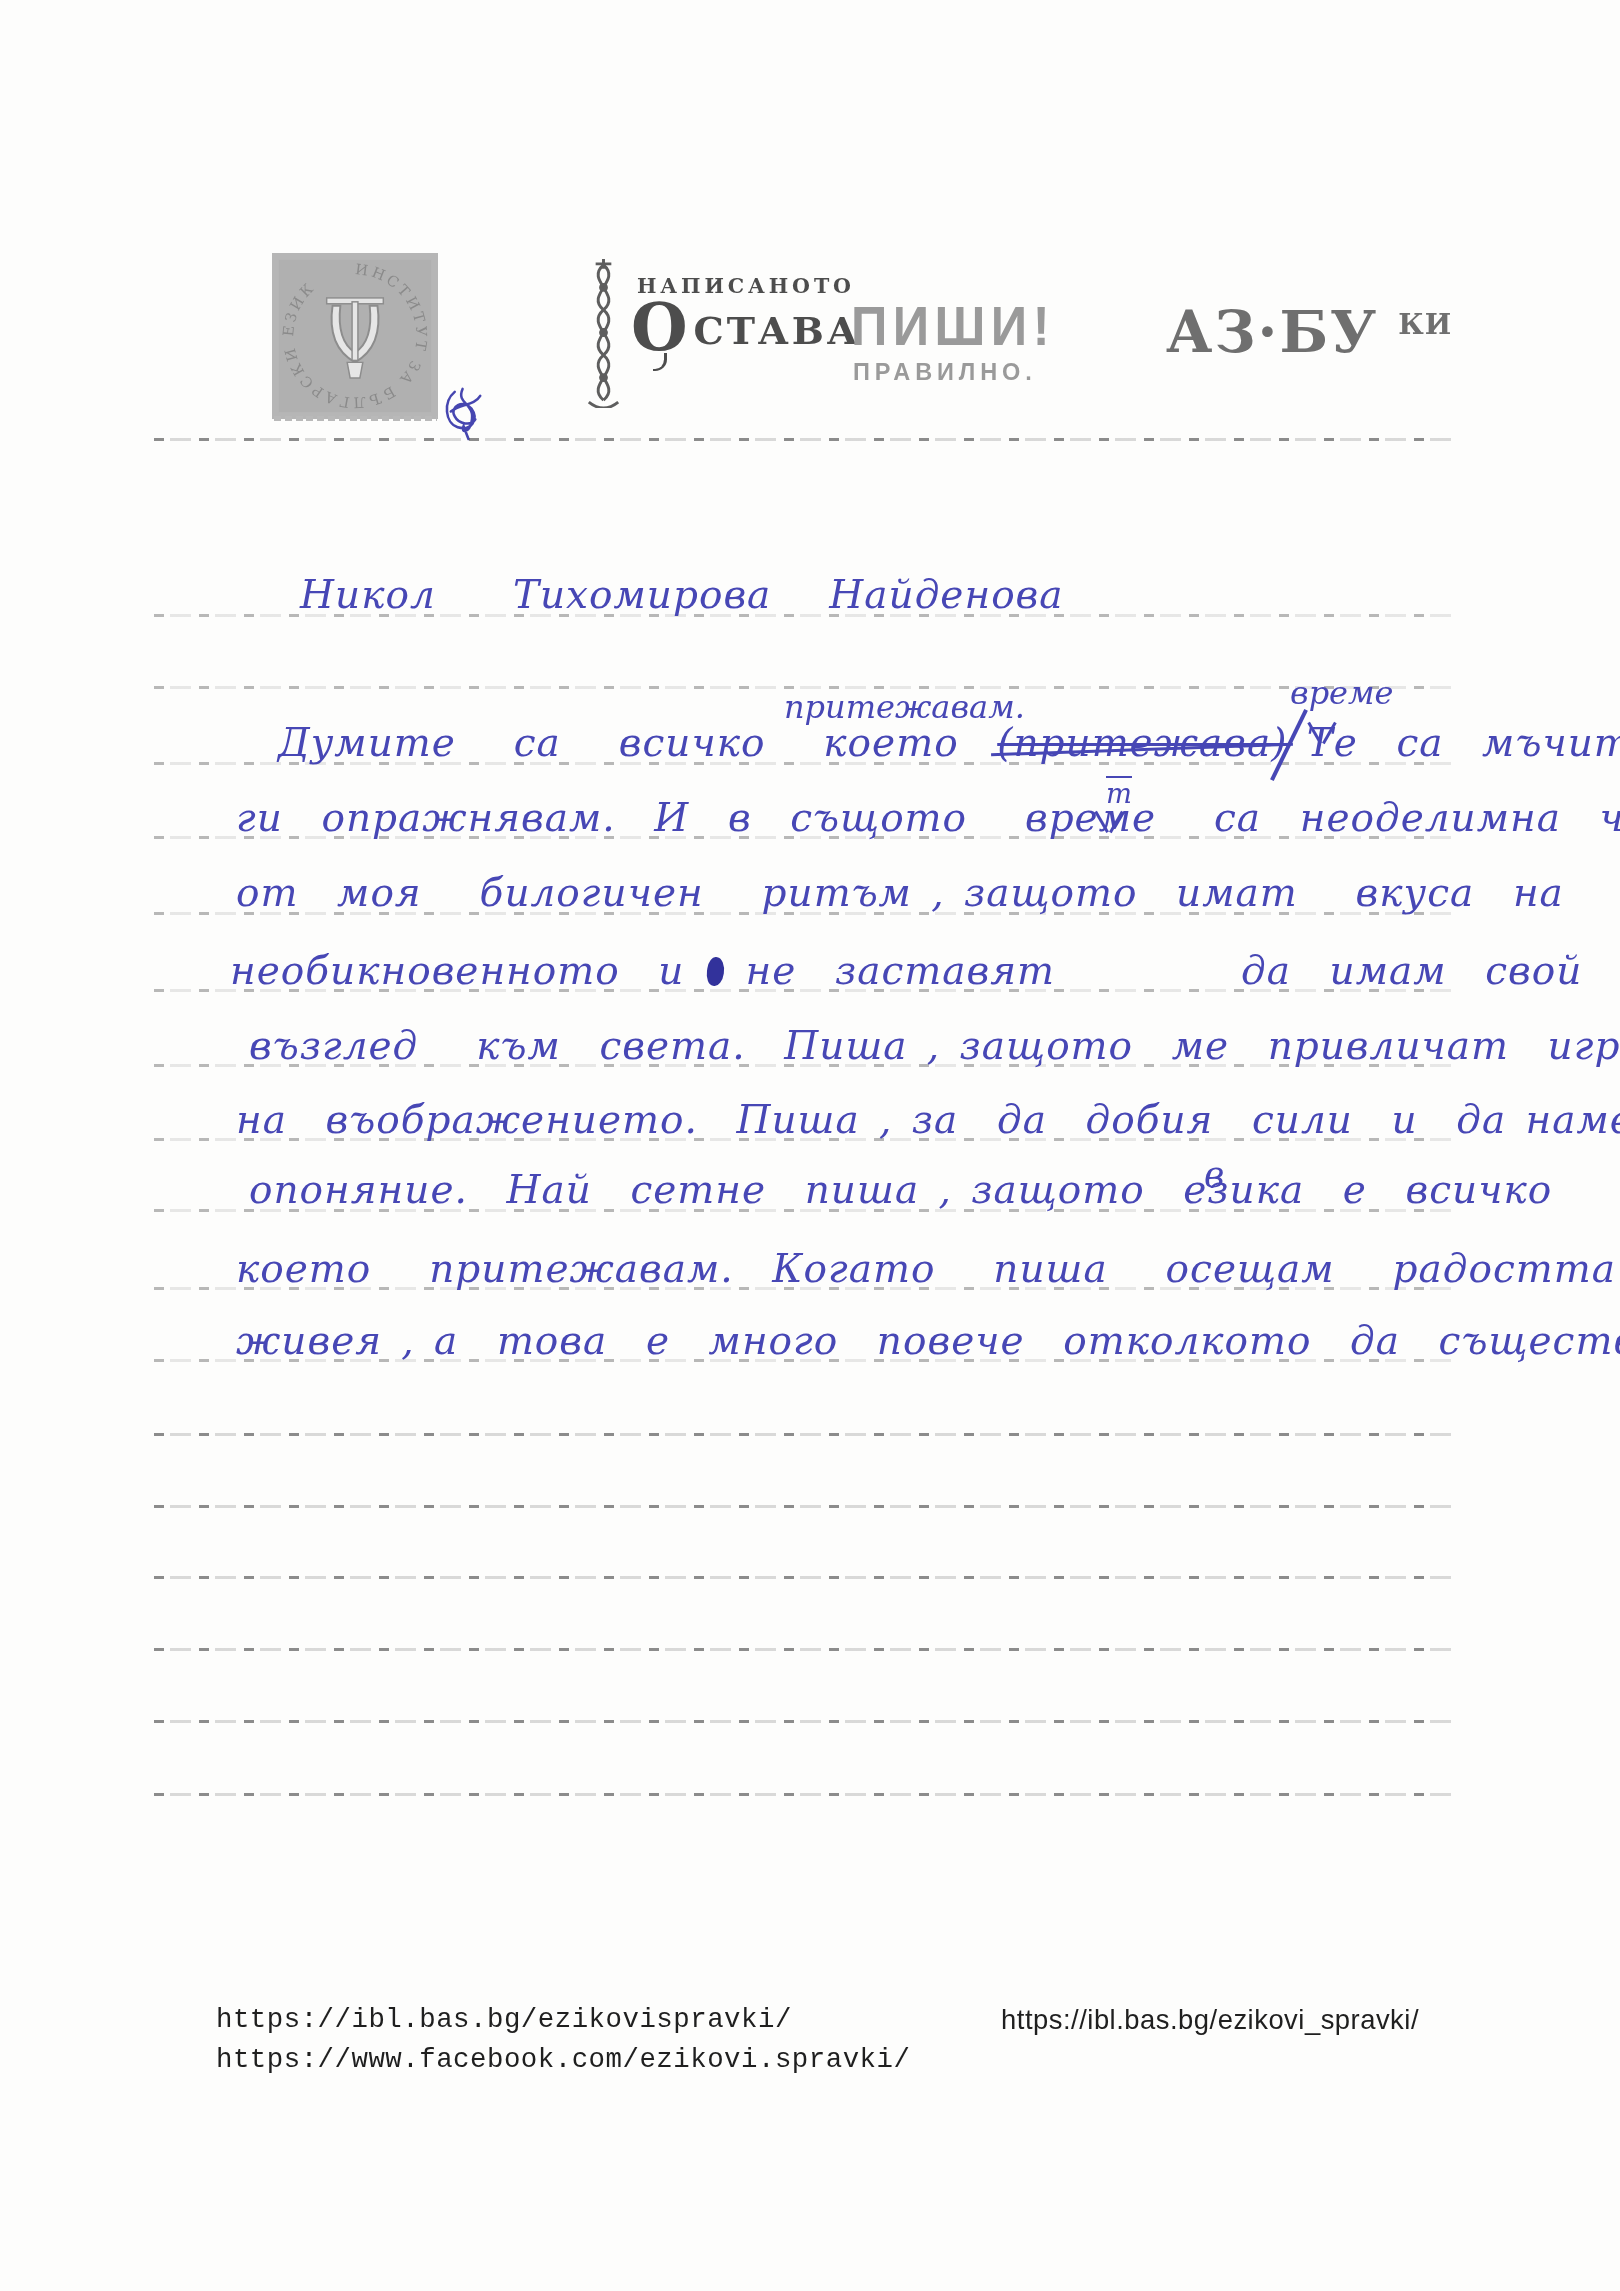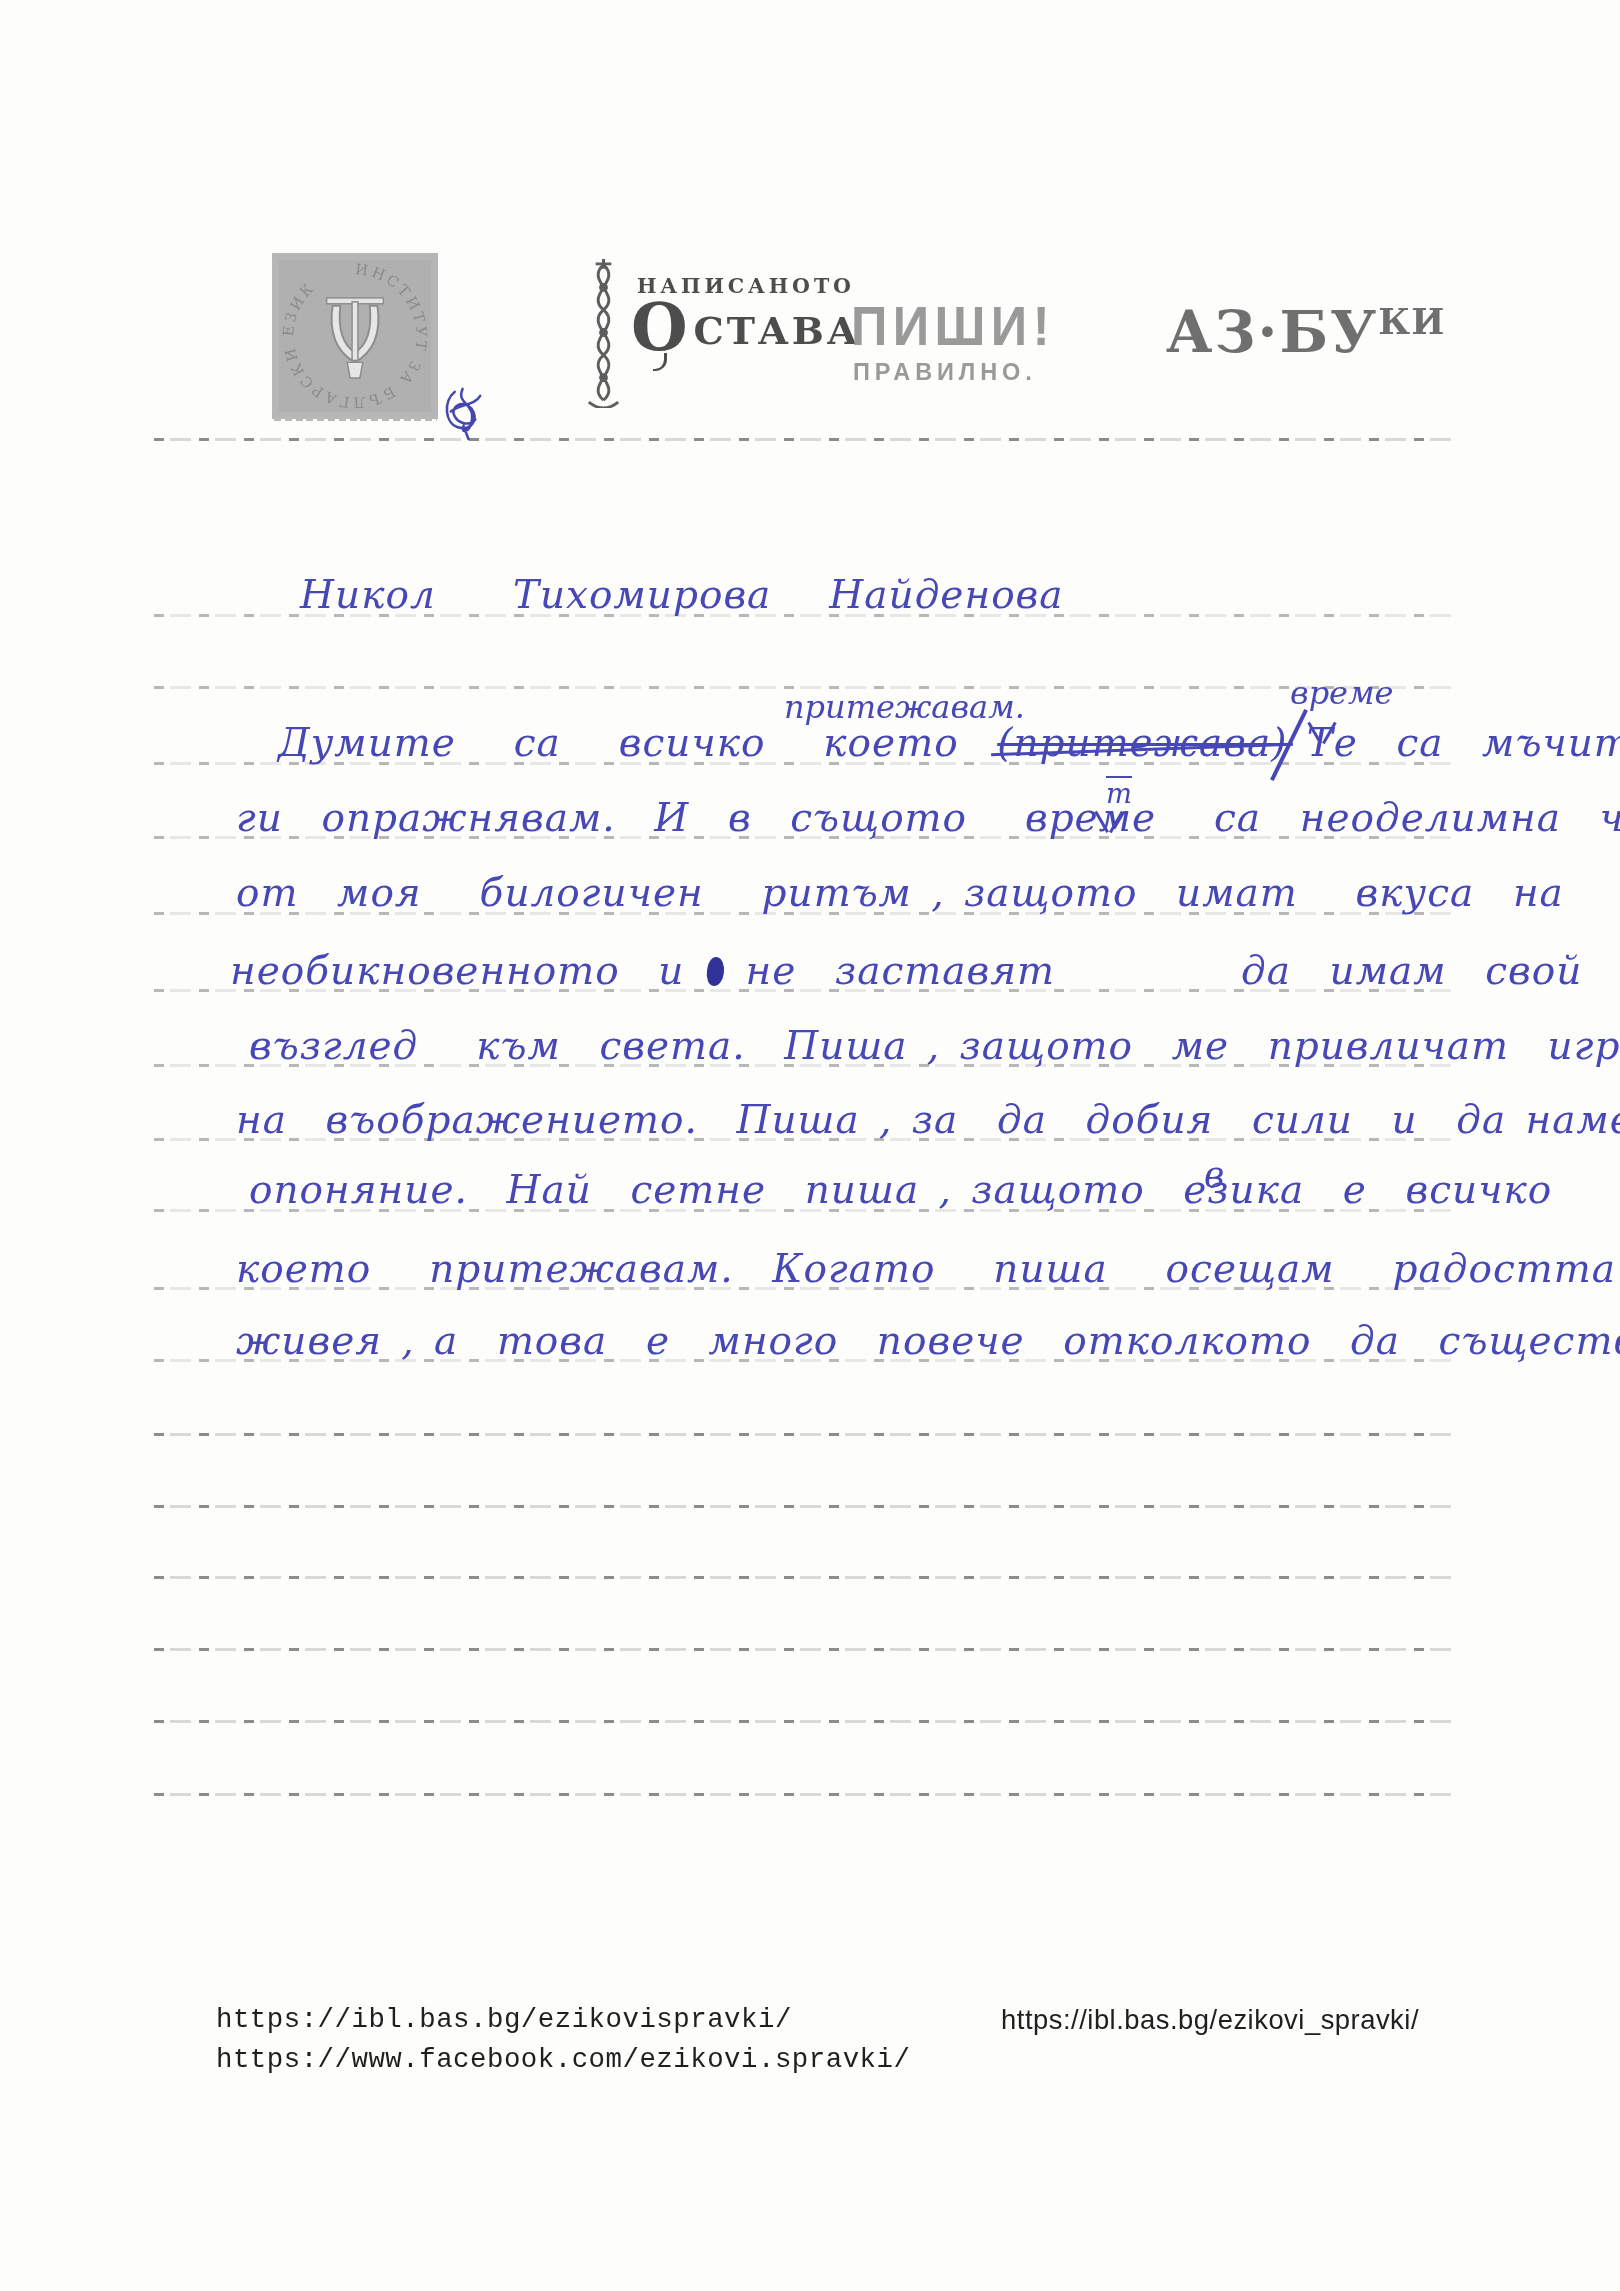--- a/index.html
+++ b/index.html
@@ -29,21 +29,21 @@
     letter-spacing:2.9px; color:#4d4d4d; margin:15.7px 0 0 5.9px;}
   .campaign-slogan{position:absolute; left:851px; top:294px;
     font-family:"Liberation Sans",sans-serif; font-weight:bold; font-size:55px;
     letter-spacing:5.9px; color:#9a9a9a; transform:scaleX(.92); transform-origin:left top;}
   .campaign-slogan2{position:absolute; left:853px; top:359px;
     font-family:"Liberation Sans",sans-serif; font-weight:bold; font-size:23.5px;
     letter-spacing:4.9px; color:#9a9a9a;}
   .azbuki{position:absolute; left:1166px; top:298px; color:#6f6f6f;
     font-family:"DejaVu Serif",serif; font-weight:bold;}
   .azbuki .az-main{font-size:57px; letter-spacing:2px;}
-  .azbuki .az-small{font-size:35px; letter-spacing:1px; vertical-align:17.6px;}
+  .azbuki .az-small{font-size:28px; letter-spacing:1px; vertical-align:17.6px;margin-left:20px;}
   .scribble{position:absolute; left:441px; top:382px;}
 
   
   .rule{position:absolute; left:154px; width:1303px; height:2.9px;
     background:repeating-linear-gradient(90deg,
       rgba(60,60,60,.65) 0 9.8px, rgba(0,0,0,0) 9.8px 15.7px,
       rgba(120,120,120,.30) 15.7px 37px, rgba(0,0,0,0) 37px 45px);}
   .rule.light{opacity:.55;}
   .rule.dark{opacity:.9;}
 

